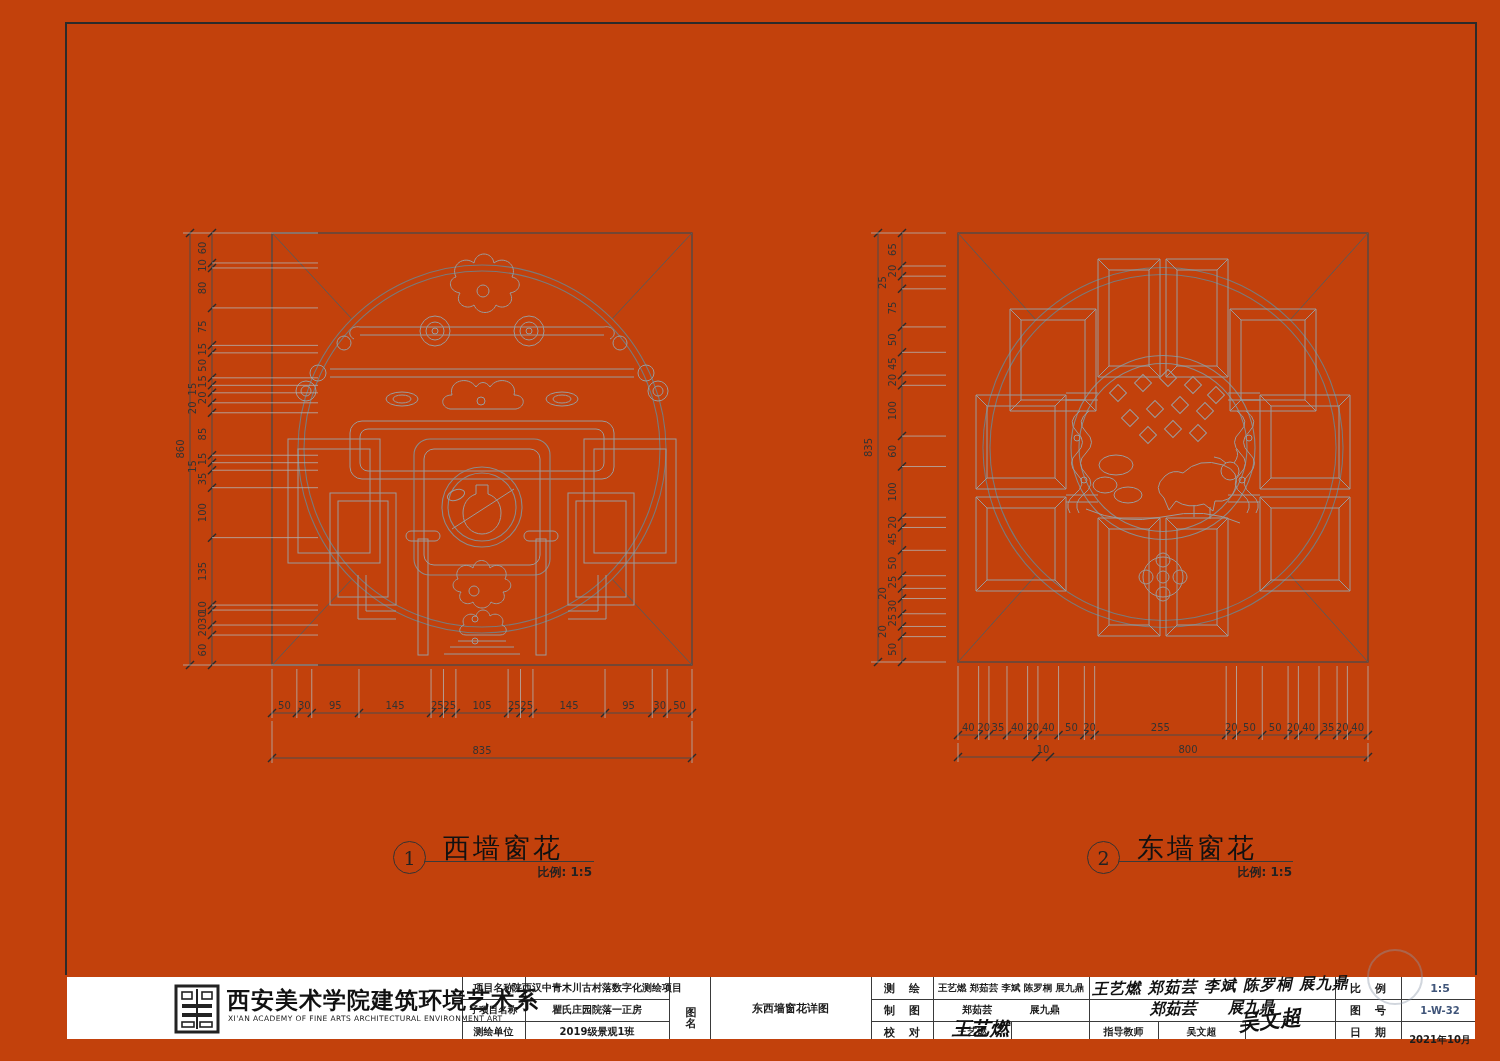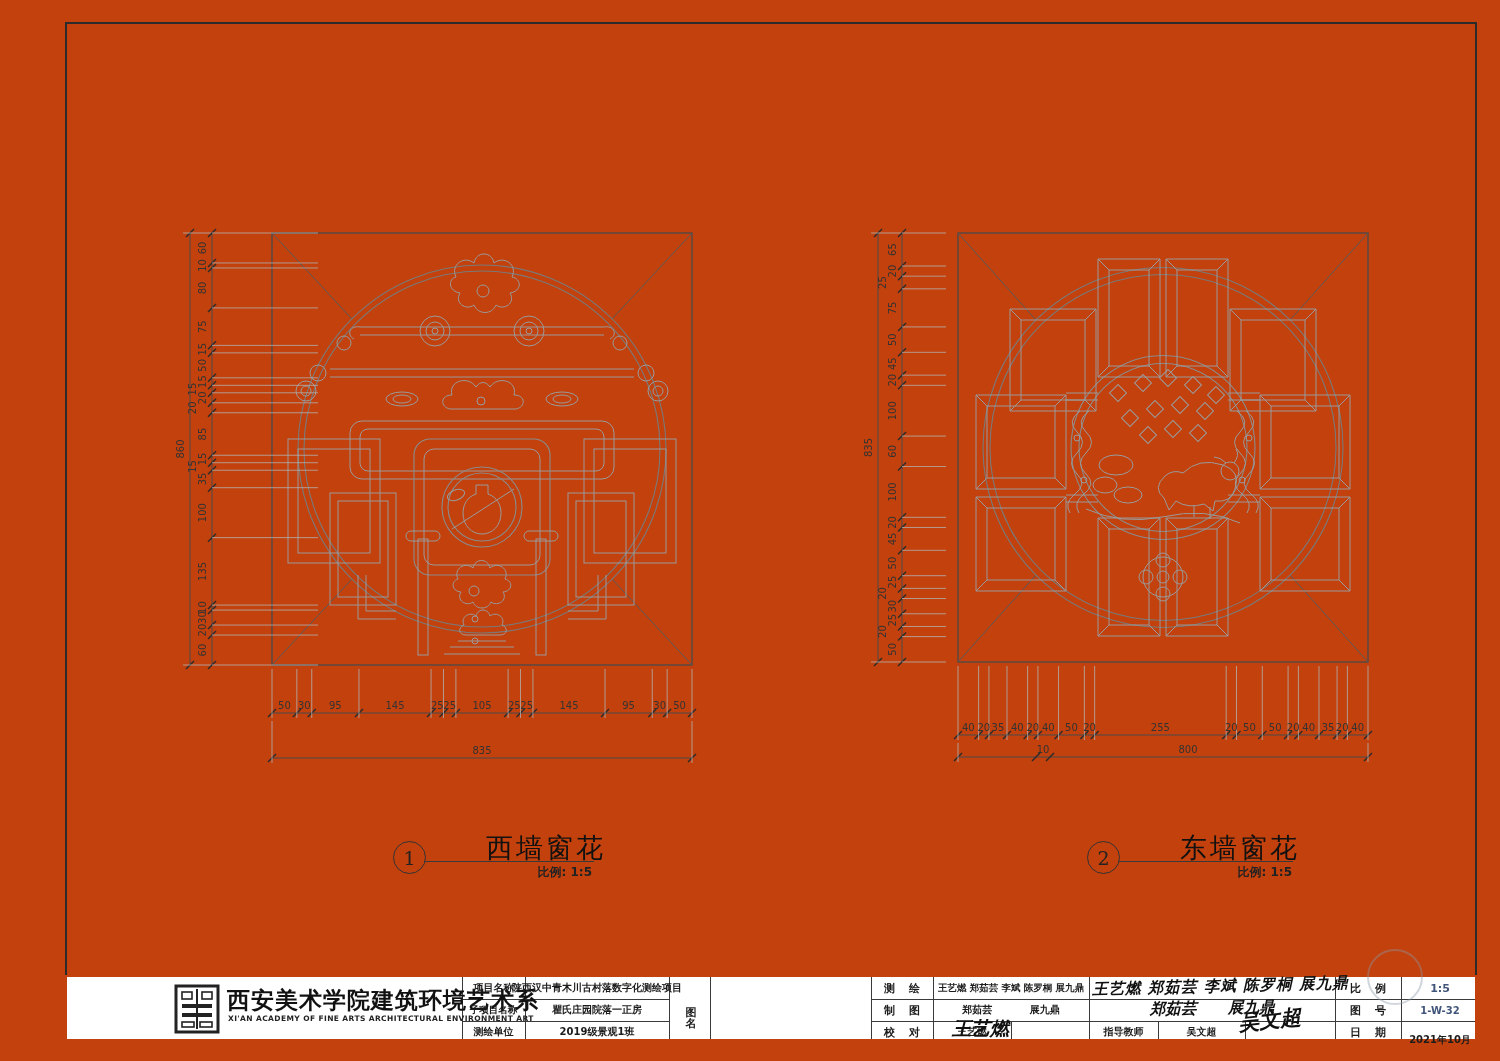--- a/index.html
+++ b/index.html
@@ -12,39 +12,39 @@
   .circ { stroke:#7a7a7a; stroke-width:1.1; fill:none; }
   .orn  { stroke:#9b9b9b; stroke-width:1; fill:none; }
   .orn2 { stroke:#8b8b8b; stroke-width:1.1; fill:none; }
   .dim  { stroke:#4c4c4c; stroke-width:1; }
   .ext  { stroke:#b3b3b3; stroke-width:0.8; }
   .tick { stroke:#2b2b2b; stroke-width:1.4; }
   .dimtxt { font-size:10px; fill:#333; text-anchor:middle; font-family:"DejaVu Sans",sans-serif; }
   .badge { position:absolute; width:33px; height:33px; border:1.6px solid #333; border-radius:50%;
            display:flex; align-items:center; justify-content:center; font-size:19px;
            font-family:"DejaVu Serif",serif; color:#222; }
-  .dtitle { position:absolute; font-family:"DejaVu Serif",serif; font-size:27px; color:#111; letter-spacing:3px; white-space:nowrap;margin-left:43px; }
+  .dtitle { position:absolute; font-family:"DejaVu Serif",serif; font-size:27px; color:#111; letter-spacing:3px; white-space:nowrap; }
   .dunder { position:absolute; border-top:1.6px solid #3a3a3a; }
   .dscale { position:absolute; font-size:12px; color:#222; text-align:right; font-weight:600; }
   .tb { position:absolute; left:65px; top:975px; width:1412px; height:66px; border:2px solid #c2410c; background:#fff; }
   .vline { position:absolute; width:1px; background:#3a3a3a; }
   .hline { position:absolute; height:1px; background:#3a3a3a; }
   .tcell { position:absolute; display:flex; align-items:center; justify-content:center;
            color:#1c1c1c; font-weight:700; white-space:nowrap; overflow:visible; }
   .f9  { font-size:9.5px; }
   .f10 { font-size:10px; }
   .f11 { font-size:11px; }
   .sp2 { font-size:11px; letter-spacing:14px; text-indent:14px; }
   .vert { writing-mode:vertical-lr; text-orientation:upright; letter-spacing:10px; font-size:11px; }
   .blue { color:#41567a;text-align:right; }
   .wspace { word-spacing:34px; }
   .sig { position:absolute; font-family:"DejaVu Serif",serif; font-style:italic; font-weight:700;
          color:#111; white-space:nowrap; }
   .orgname { position:absolute; left:158px; top:984px; font-size:23px; font-weight:700; color:#111; letter-spacing:1px; }
-  .orgen { position:absolute; left:159px; top:1013px; font-size:7.5px; font-weight:700; color:#222; letter-spacing:0.4px;text-align:center; }
+  .orgen { position:absolute; left:159px; top:1013px; font-size:7.5px; font-weight:400; color:#222; letter-spacing:0.4px;text-align:center; }
   .wm { position:absolute; left:1367px; top:949px; width:56px; height:56px; border-radius:50%;
         border:2px solid rgba(140,152,170,0.4); }
 </style>
 </head>
 <body>
 
 <div class="sheet">
   <div class="frame"></div>
 
   <svg id="svg-west" style="left:150px; top:225px;" width="560" height="555" viewBox="0 0 560 555">
@@ -472,20 +472,21 @@
     <div class="orgen" style="position: absolute; left: 161px; top: 37px;">XI'AN ACADEMY OF FINE ARTS ARCHITECTURAL ENVIRONMENT ART</div>
 
     <div class="tcell f10" style="left:395px; top:0; width:63px; height:22px;">项目名称</div>
     <div class="tcell f10" style="left:458px; top:0; width:144px; height:22px;">陕西汉中青木川古村落数字化测绘项目</div>
     <div class="tcell f9" style="left:395px; top:22px; width:63px; height:22px;text-align:center;">子项目名称</div>
     <div class="tcell f10" style="left:458px; top:22px; width:144px; height:22px;">瞿氏庄园院落一正房</div>
     <div class="tcell f10" style="left:395px; top:44px; width:63px; height:22px;">测绘单位</div>
     <div class="tcell f10" style="left:458px; top:44px; width:144px; height:22px;">2019级景观1班</div>
 
     <div class="tcell vert" style="left:602px; top:0; width:41px; height:62px;">图名</div>
+    <div class="tcell f11" style="left:643px; top:0; width:161px; height:62px;">东西墙窗花详图</div>
 
     <div class="tcell sp2" style="left:804px; top:0; width:62px; height:22px;">测绘</div>
     <div class="tcell f9" style="left:866px; top:0; width:156px; height:22px;">王艺燃 郑茹芸 李斌 陈罗桐 展九鼎</div>
     <div class="tcell sp2" style="left:804px; top:22px; width:62px; height:22px;">制图</div>
     <div class="tcell f10 wspace" style="left:866px; top:22px; width:156px; height:22px;">郑茹芸 展九鼎</div>
     <div class="tcell sp2" style="left:804px; top:44px; width:62px; height:22px;">校对</div>
     <div class="tcell f10" style="left:866px; top:44px; width:78px; height:22px;">王艺燃</div>
     <div class="tcell f10" style="left:1022px; top:44px; width:69px; height:22px;">指导教师</div>
     <div class="tcell f10" style="left:1091px; top:44px; width:87px; height:22px;">吴文超</div>
 

